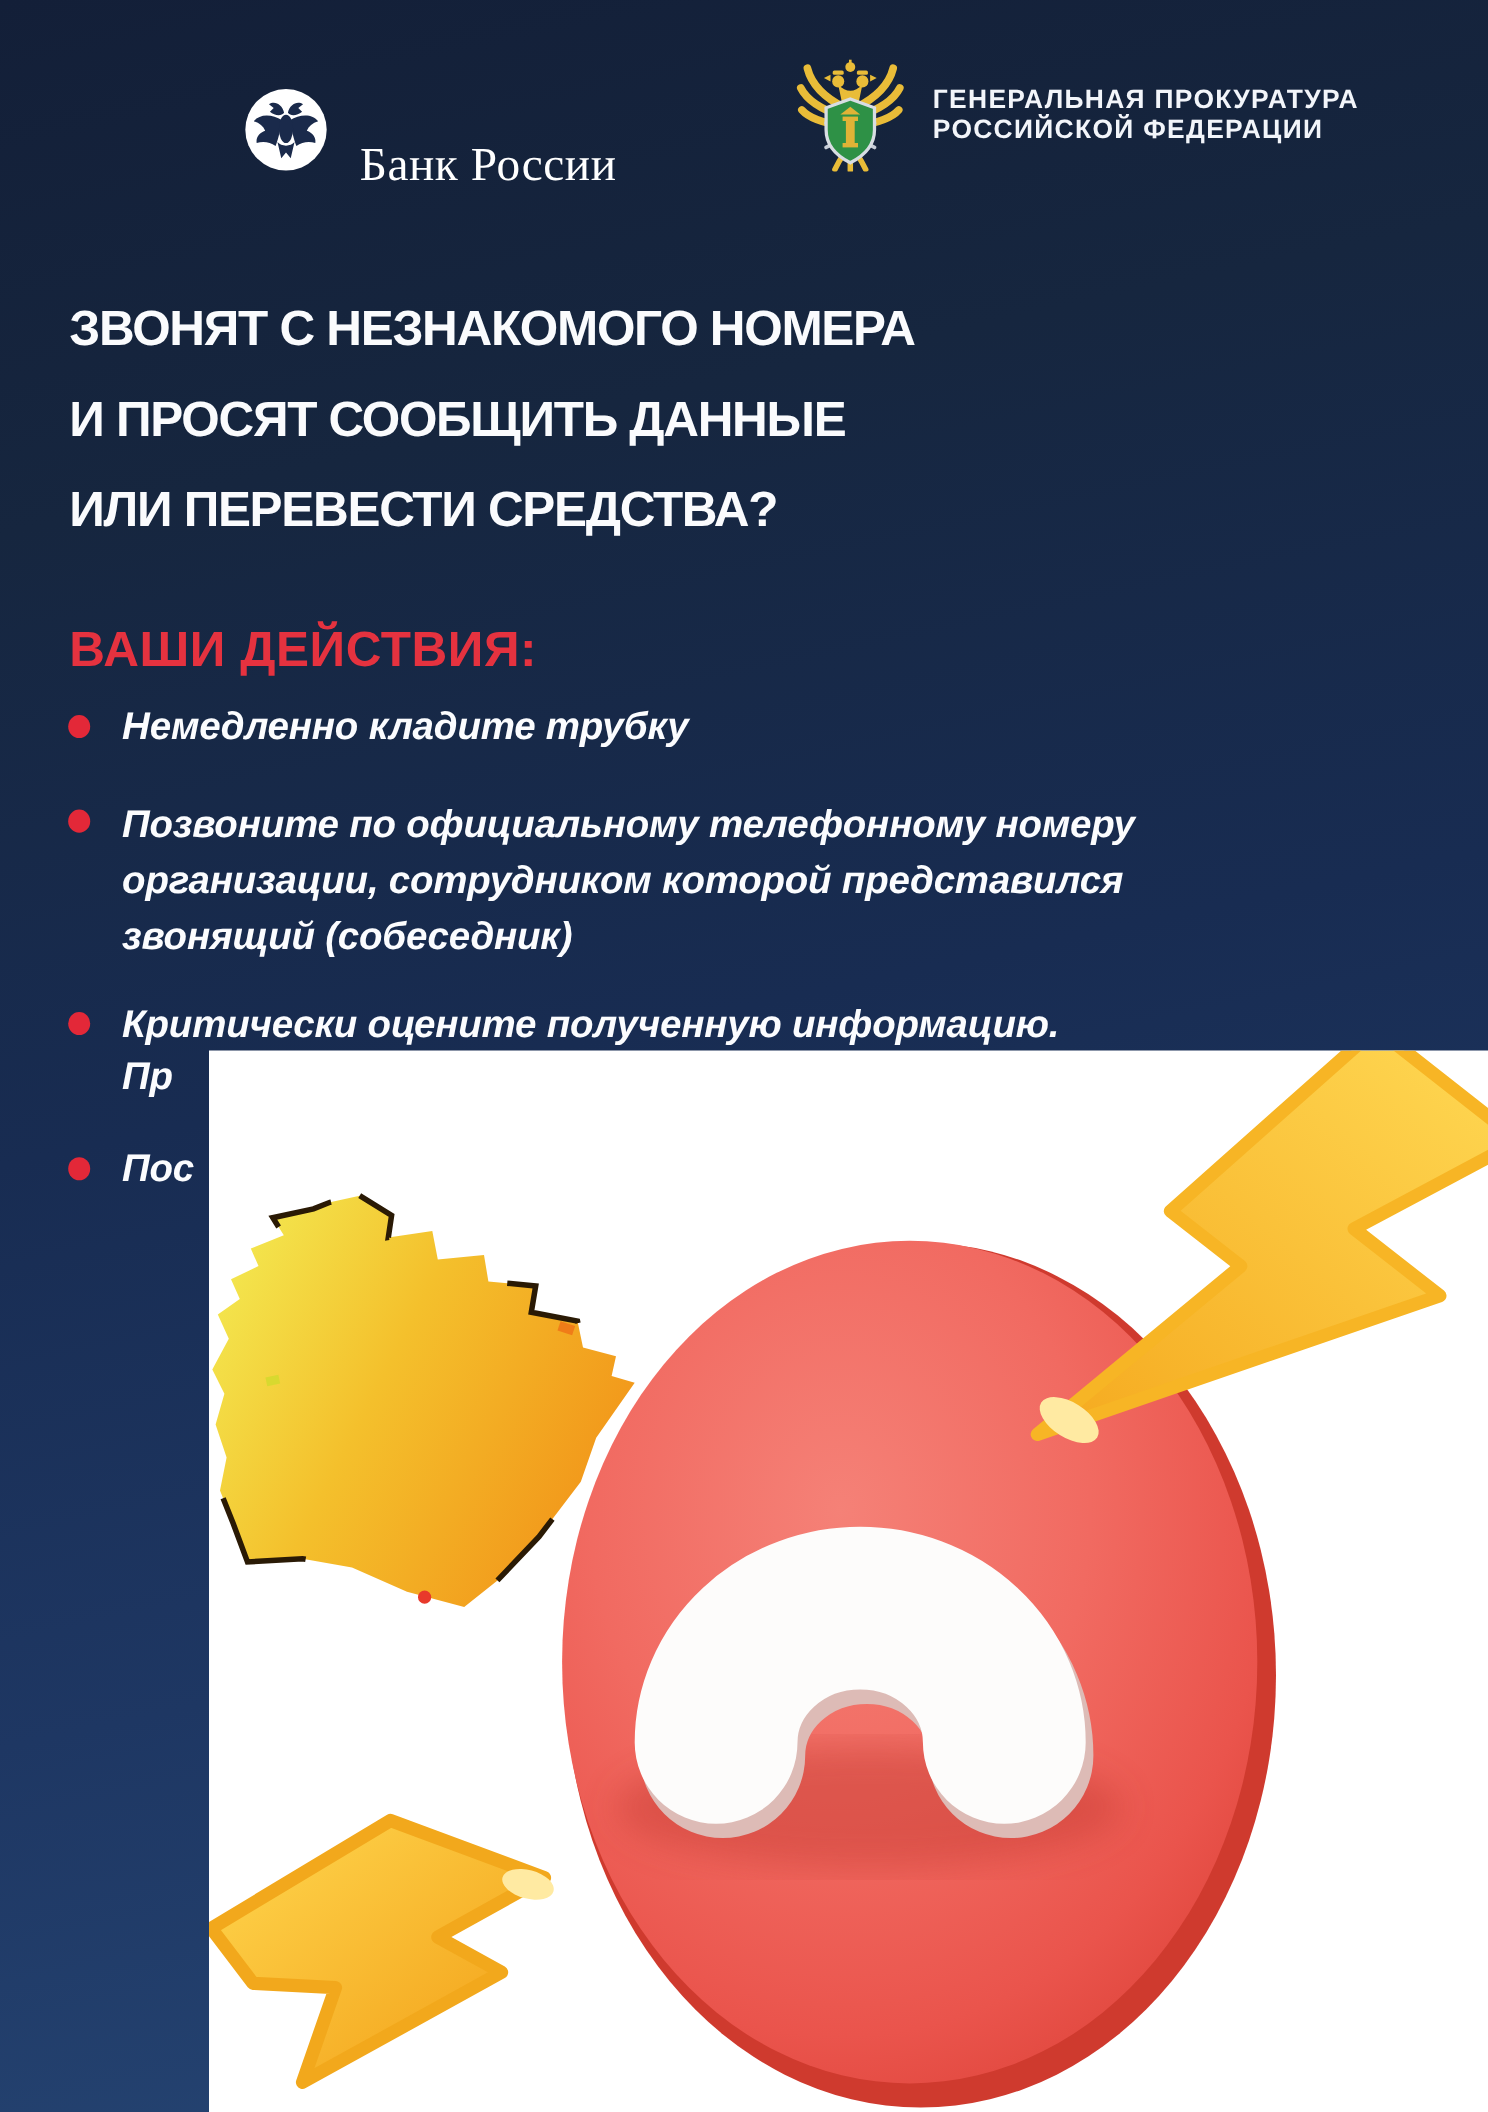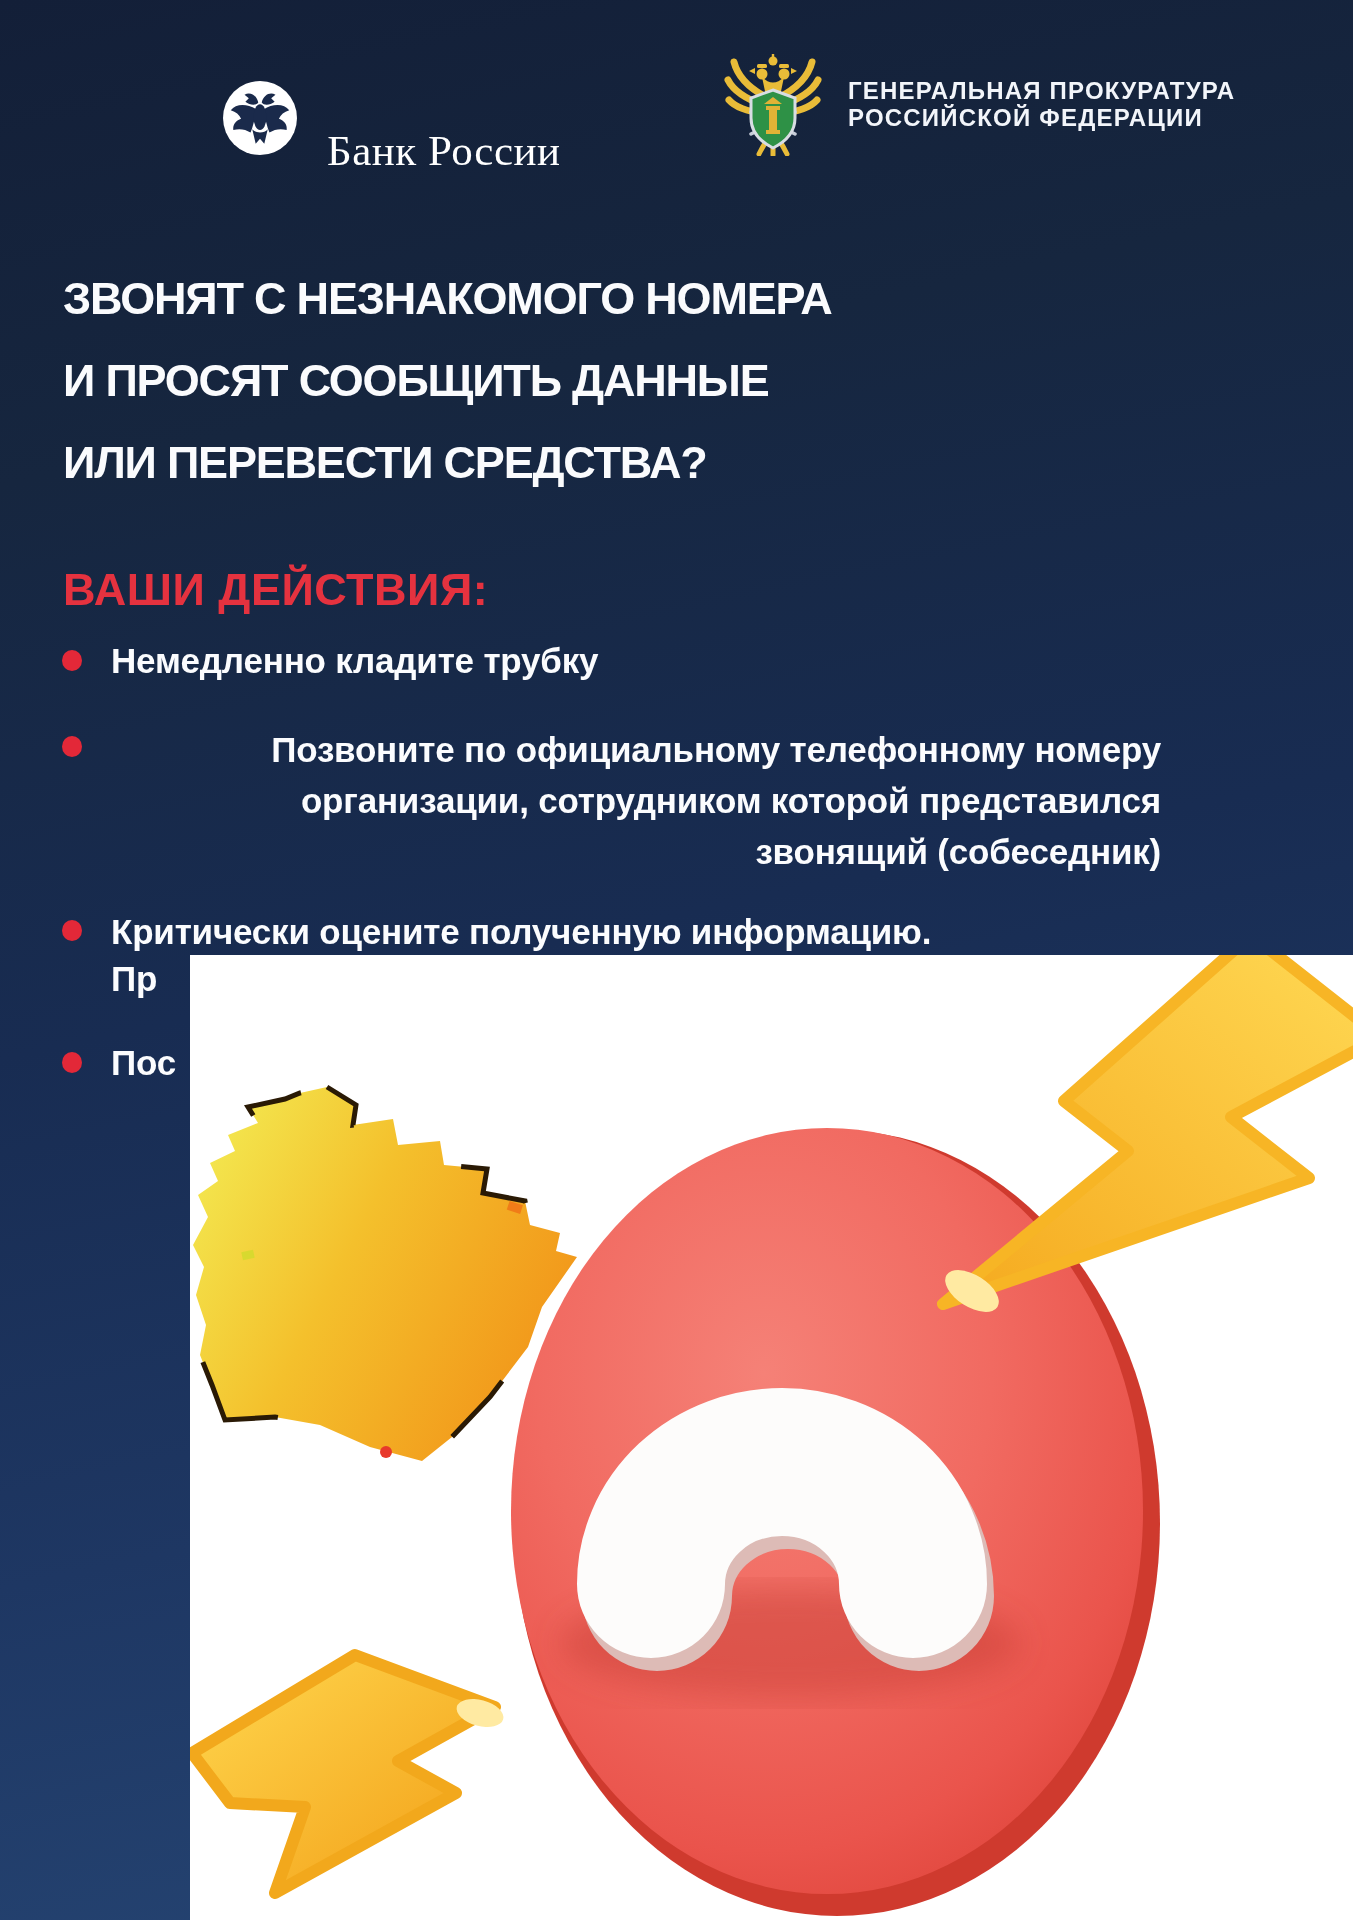--- a/index.html
+++ b/index.html
@@ -24,24 +24,24 @@
     position:absolute;left:63px;top:258px;width:1120px;
     font-size:45px;font-weight:700;color:#fafbfd;letter-spacing:-1.2px;line-height:82px;
   }
   
   .actions-heading{
     position:absolute;left:63px;top:564px;
     font-size:45px;font-weight:700;color:#e5323f;letter-spacing:.5px;
   }
   .bullet-text{
     position:absolute;left:111px;width:1050px;
-    font-size:35px;font-weight:700;color:#fbfcfe;letter-spacing:-.2px;
+    font-size:35px;font-weight:700;color:#fbfcfe;letter-spacing:-.2px;font-style:italic;
   }
   .b1{top:638px;line-height:46px;}
-  .b2{top:724px;line-height:51px;text-align:right;}
+  .b2{top:724px;line-height:51px;}
   .b3{top:908px;line-height:47px;}
   .b4{top:1040px;line-height:46px;}
   .dot{
     position:absolute;left:62px;width:20px;height:21px;border-radius:50%;background:#e32838;
   }
   .d1{top:650px;} .d2{top:736px;} .d3{top:920px;} .d4{top:1052px;}
   
   .photo{
     position:absolute;left:190px;top:955px;width:1163px;height:965px;background:#ffffff;overflow:hidden;
   }

